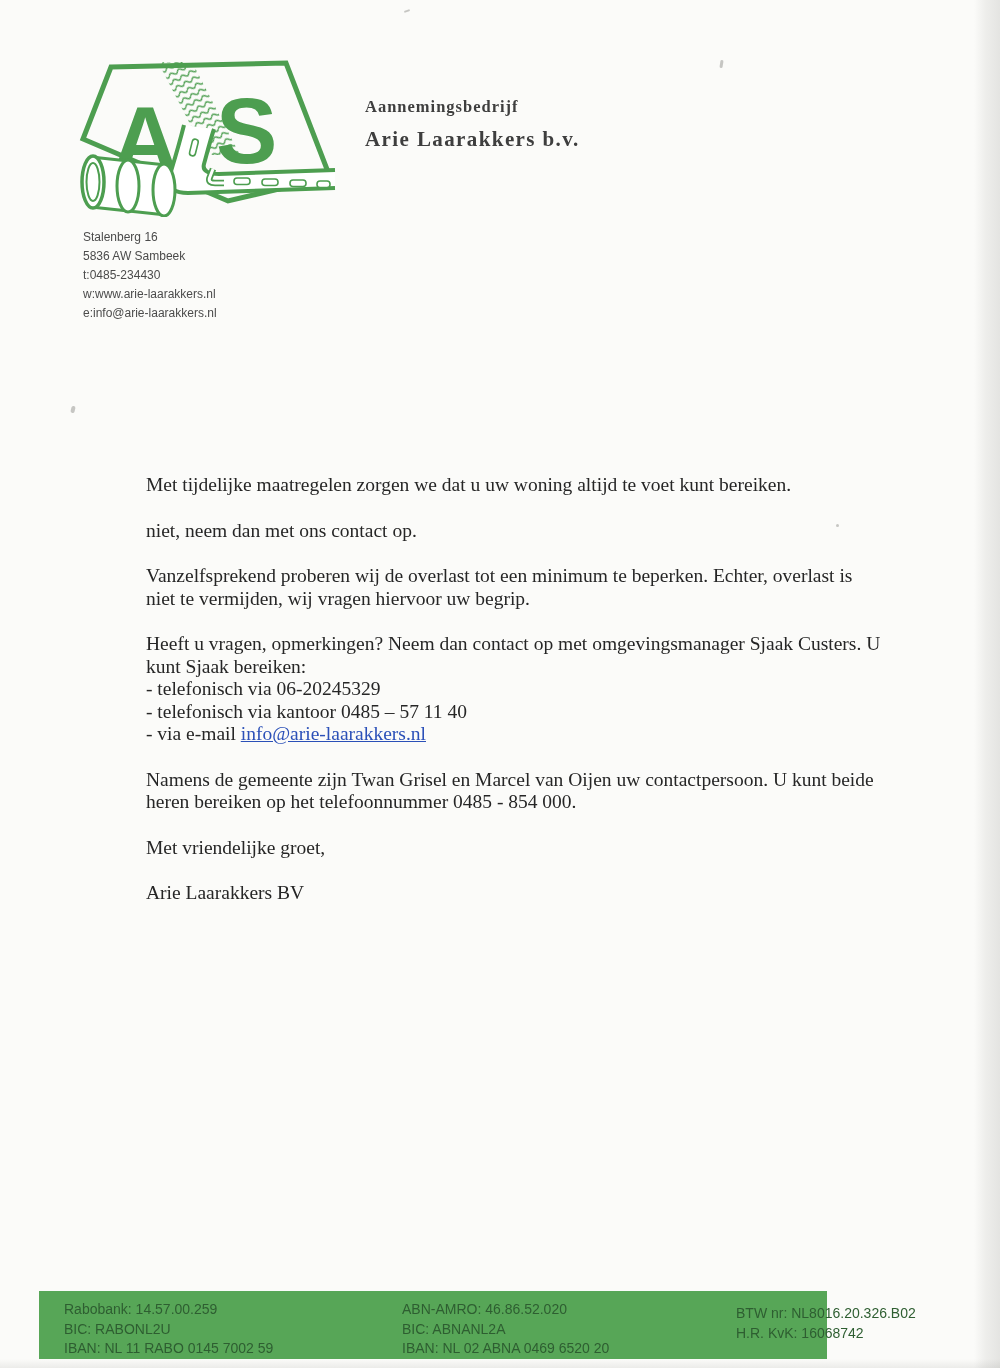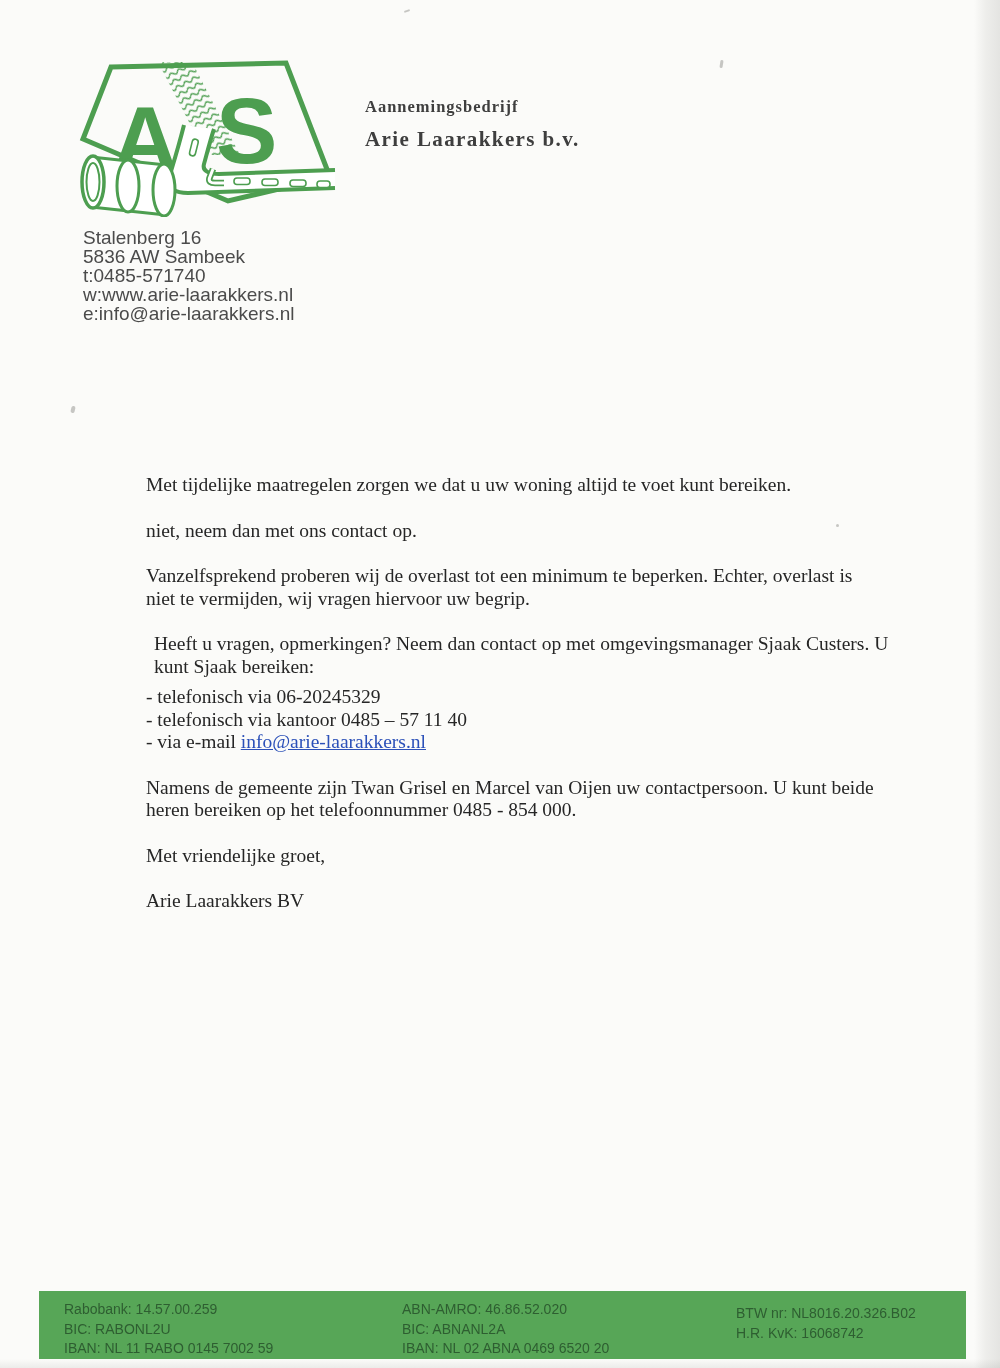--- a/index.html
+++ b/index.html
@@ -32,40 +32,40 @@
     font-family:Liberation Serif, serif;
     color:#3e3e3e;
   }
   .company .type  { font-size:16.5px; font-weight:bold; letter-spacing:1px; }
   .company .name  { font-size:21px;  font-weight:bold; letter-spacing:1.4px; margin-top:10px; }
 
   
   .address {
     position:absolute; left:83px; top:228px;
     font-family:"Liberation Sans", sans-serif;
-    font-size:19px; line-height:19px; color:#4b4b4b;
+    font-size:12px; line-height:19px; color:#4b4b4b;
     white-space:nowrap;
   }
 
   
   .body-text {
     position:absolute; left:146px; top:474px;
     font-size:19.5px; line-height:22.5px; color:#262626;
     white-space:nowrap;
   }
   .body-text .para  { margin:0 0 23px 0; }
-  .body-text .tight { margin:8px; }
+  .body-text .tight { margin:0; }
   .line { white-space:nowrap; }
   a.email, span.email {
     color:#2b50b8; text-decoration:underline; cursor:pointer;text-align:right;
   }
 
   
   .footer-band {
-    position:absolute; left:39px; top:1291px; width:927px; height:68px;
+    position:absolute; left:39px; top:1291px; width:788px; height:68px;
     background:#57a657;
   }
   .footer-col {
     position:absolute; top:9px;
     font-family:"Liberation Sans", sans-serif;
     font-size:14px; line-height:19.5px; color:#2e5e31;
     white-space:nowrap;
   }
   .footer-col.c1 { left:25px; }
   .footer-col.c2 { left:363px; }
@@ -118,21 +118,21 @@
   </div>
 
   <div class="company">
     <div class="type">Aannemingsbedrijf</div>
     <div class="name">Arie Laarakkers b.v.</div>
   </div>
 
   <div class="address">
     <div class="line">Stalenberg 16</div>
     <div class="line">5836 AW Sambeek</div>
-    <div class="line">t:0485-571740</div>
+    <div class="line">t:0485-234430</div>
     <div class="line">w:www.arie-laarakkers.nl</div>
     <div class="line">e:info@arie-laarakkers.nl</div>
   </div>
 
   <div class="body-text">
 
     <div class="para">
       <div class="line">Met tijdelijke maatregelen zorgen we dat u uw woning altijd te voet kunt bereiken.</div>
     </div>
 

